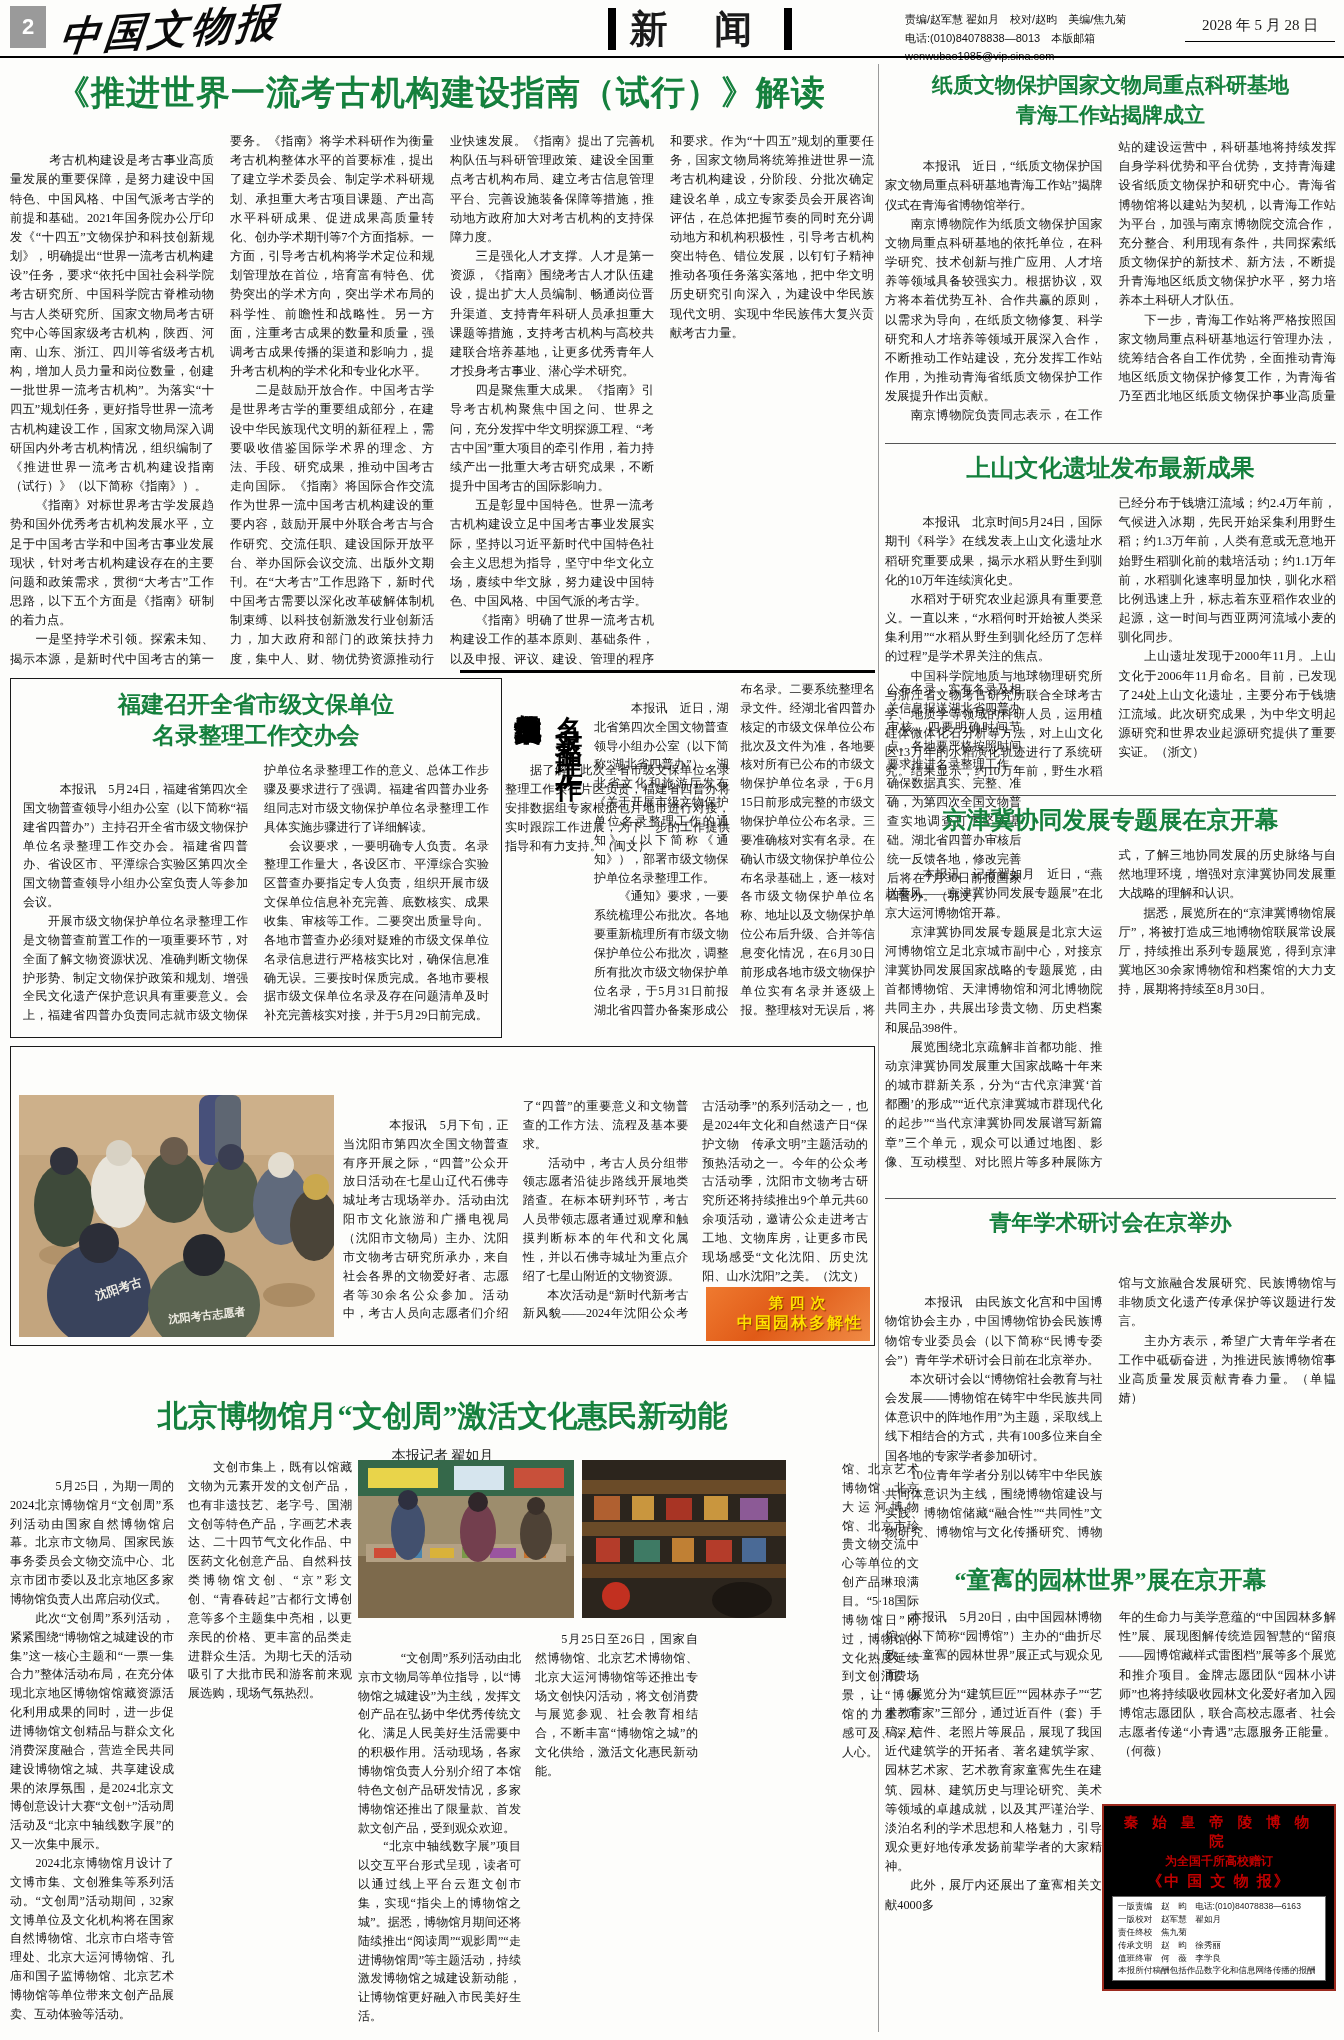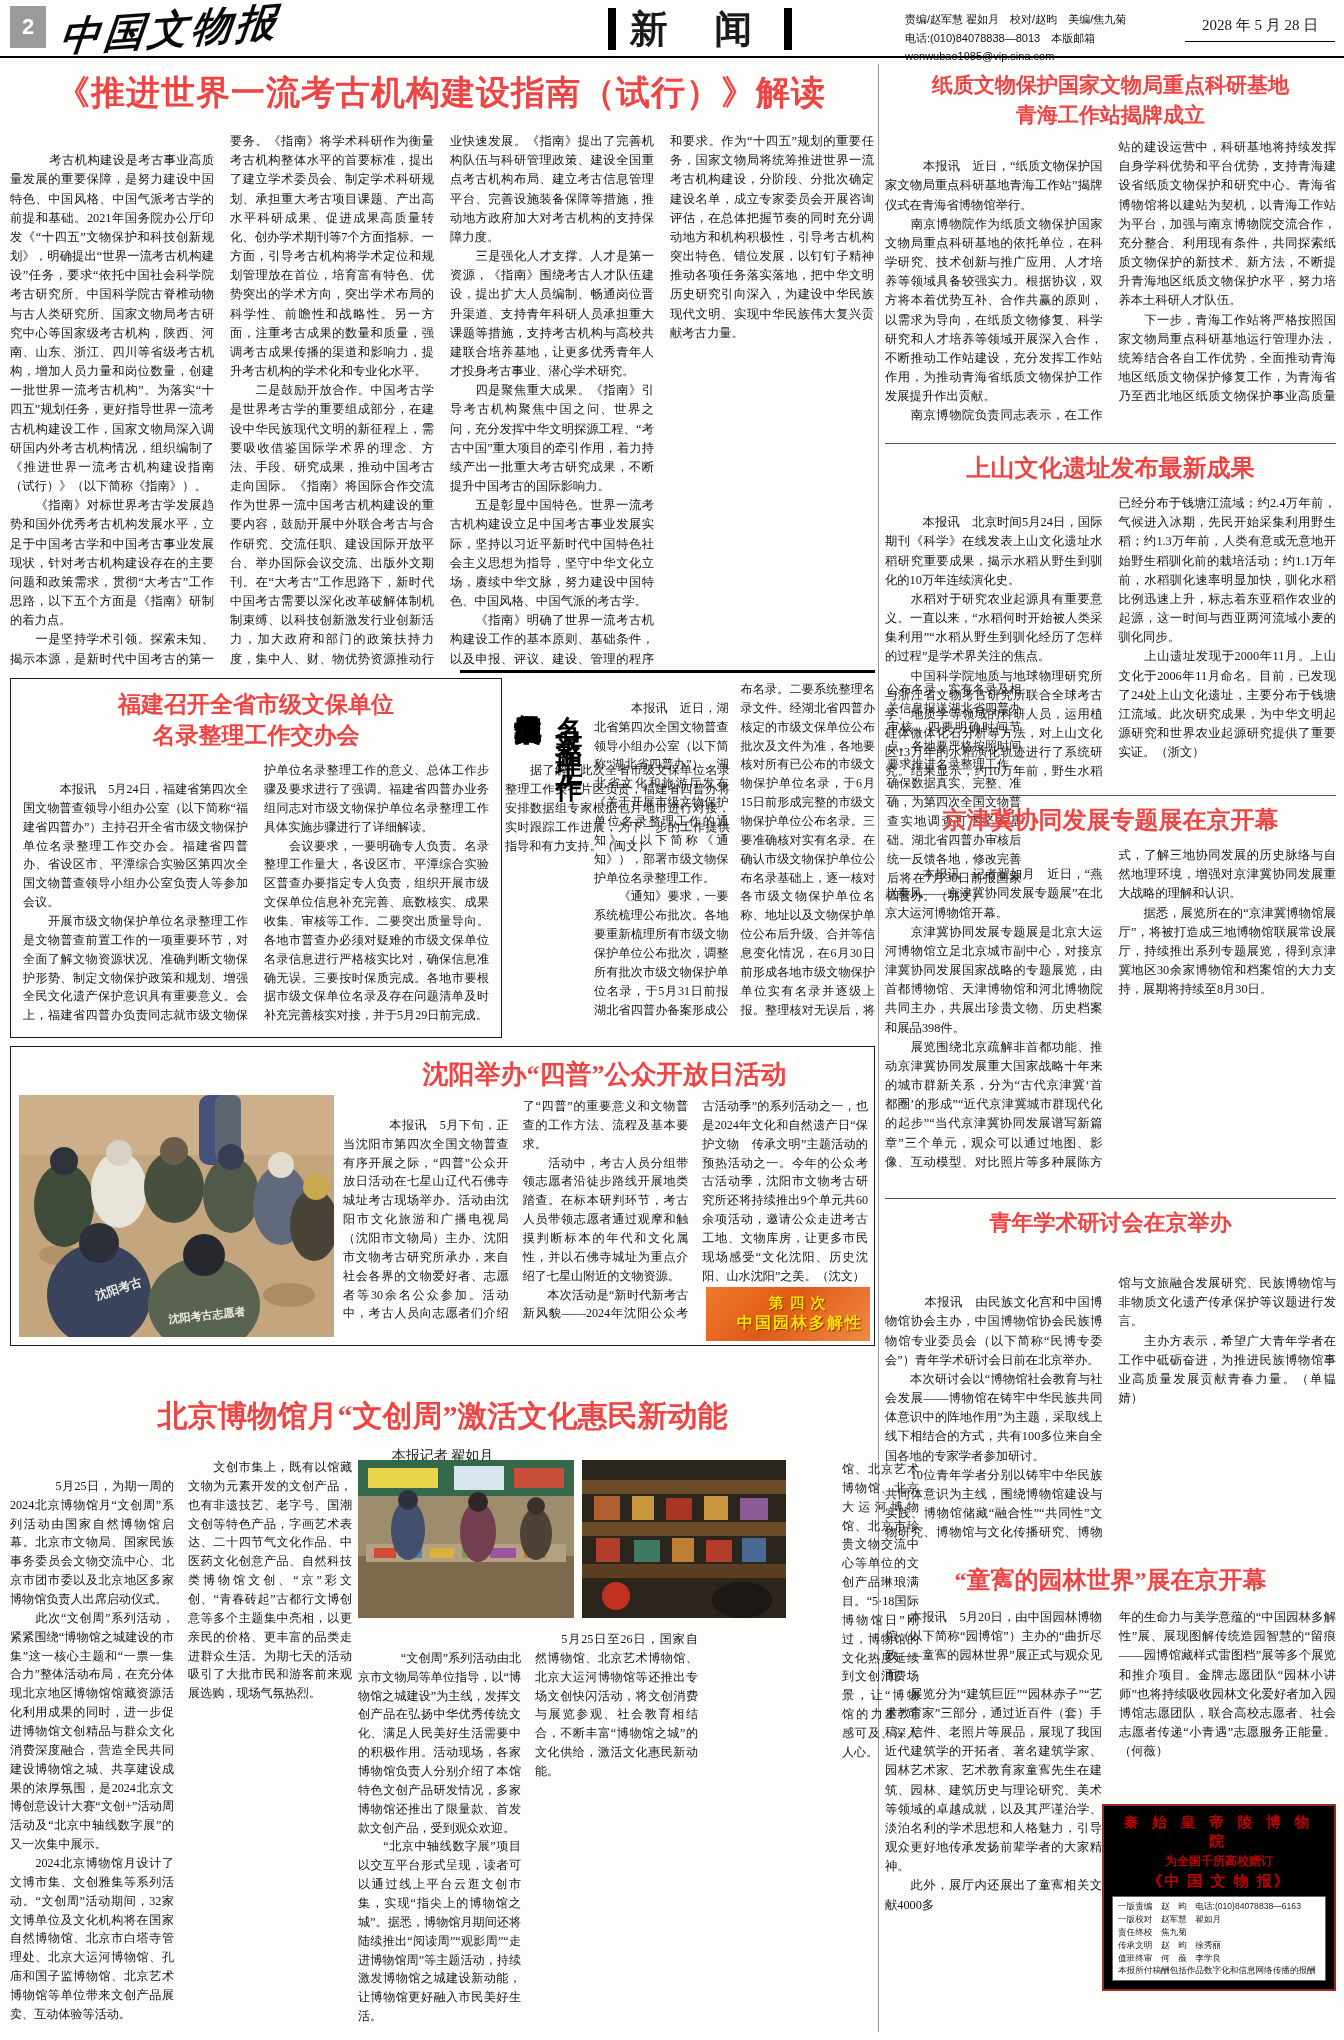--- a/index.html
+++ b/index.html
@@ -24,21 +24,21 @@
   .section-title { font-size:38px; font-weight:900; letter-spacing:18px;
     font-family:"Liberation Sans", sans-serif; white-space:nowrap; }
   .head-info { position:absolute; left:905px; top:10px; width:290px; font-size:11px; line-height:1.7;
     font-family:"Liberation Sans", sans-serif; color:#111; }
   .head-date { position:absolute; left:1185px; top:16px; width:150px; font-size:15px;
     border-bottom:1.5px solid #000; padding-bottom:6px; text-align:center; white-space:nowrap; }
   
   .vdivider { position:absolute; left:878px; top:64px; width:1px; height:1968px; background:#9a9a9a; }
   .hrule { position:absolute; height:1px; background:#555; }
   .thickrule { position:absolute; height:3px; background:#000; }
-  .art-title { font-weight:900; text-align:center; font-family:"Liberation Serif", serif; color:#ef4444; }
+  .art-title { font-weight:900; text-align:center; font-family:"Liberation Serif", serif; color:#15803d; }
   .coltext { font-size:12.3px; line-height:1.56; text-align:justify; white-space:pre-wrap;
     column-fill:auto; color:#151515; }
   .boxed { border:1px solid #1a1a1a; }
   
   .vtitle-wrap { display:flex; flex-direction:row; gap:10px; padding-top:14px; }
   .vtitle { writing-mode:vertical-rl; font-weight:900; font-size:27px; line-height:1.15; color:#000; }
   .vtitle.spaced { letter-spacing:12px; }
   
   .census-box { position:absolute; background:linear-gradient(135deg,#ef7a30 0%,#e05a17 45%,#f08b46 100%);
     display:flex; flex-direction:column; align-items:center; justify-content:center;
@@ -147,21 +147,20 @@
 
       <ellipse cx="80" cy="200" rx="52" ry="52" fill="#39435c"></ellipse>
       <circle cx="80" cy="148" r="20" fill="#2c2e38"></circle>
       <ellipse cx="185" cy="210" rx="56" ry="48" fill="#5a6350"></ellipse>
       <circle cx="185" cy="160" r="21" fill="#26282e"></circle>
       <text x="78" y="205" font-size="12" fill="#f0ede4" transform="rotate(-18 78 205)" font-weight="bold">沈阳考古</text>
       <text x="150" y="228" font-size="11" fill="#f0ede4" transform="rotate(-6 150 228)" font-weight="bold">沈阳考古志愿者</text>
     </svg>
   </div>
 
-  <div class="abs art-title" style="left:330px; top:10px; width:527px; font-size:26px;">沈阳举办“四普”公众开放日活动</div>
   <div class="abs" style="left:332px; top:50px; width:525px; height:242px;">
     <div class="coltext" style="column-count:3; column-gap:14px; height:242px; font-size:12.1px;">
       <span>　　本报讯　5月下旬，正当沈阳市第四次全国文物普查有序开展之际，“四普”公众开放日活动在七星山辽代石佛寺城址考古现场举办。活动由沈阳市文化旅游和广播电视局（沈阳市文物局）主办、沈阳市文物考古研究所承办，来自社会各界的文物爱好者、志愿者等30余名公众参加。活动中，考古人员向志愿者们介绍</span><span>了“四普”的重要意义和文物普查的工作方法、流程及基本要求。
 　　活动中，考古人员分组带领志愿者沿徒步路线开展地类踏查。在标本研判环节，考古人员带领志愿者通过观摩和触摸判断标本的年代和文化属性，并以石佛寺城址为重点介绍了七星山附近的文物资源。
 　　本次活动是“新时代新考古新风貌——2024年沈阳公众考古活动季”的系列活动之一，</span><span>也是2024年文化和自然遗产日“保护文物　传承文明”主题活动的预热活动之一。今年的公众考古活动季，沈阳市文物考古研究所还将持续推出9个单元共60余项活动，邀请公众走进考古工地、文物库房，让更多市民现场感受“文化沈阳、历史沈阳、山水沈阳”之美。（沈文）</span>
     </div>
   </div>
 
   <div class="census-box" style="left:695px; top:240px; width:164px; height:54px;">
     <div class="l1">第四次</div>

